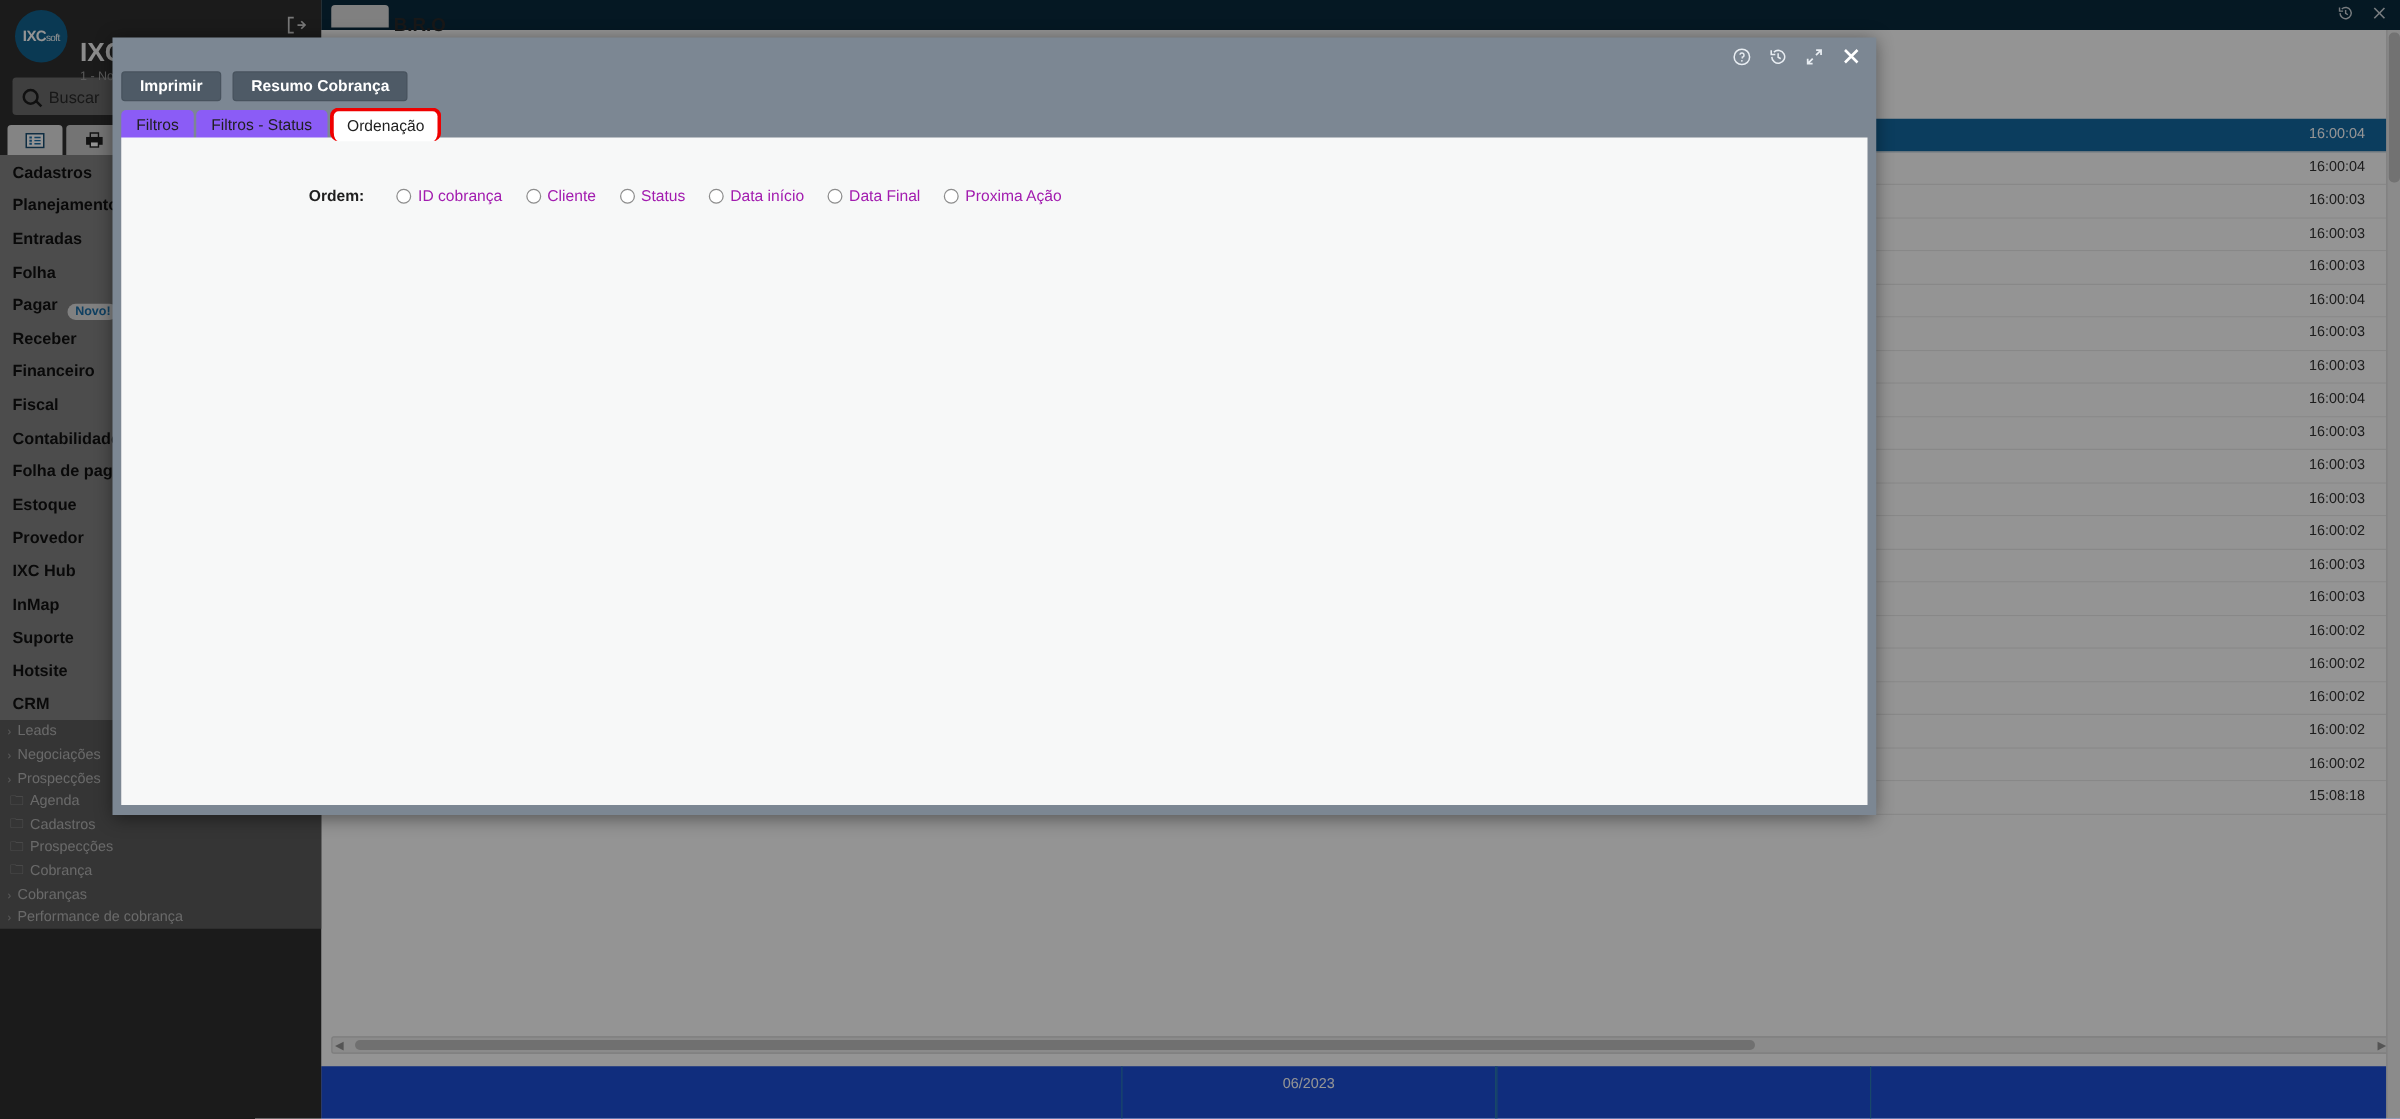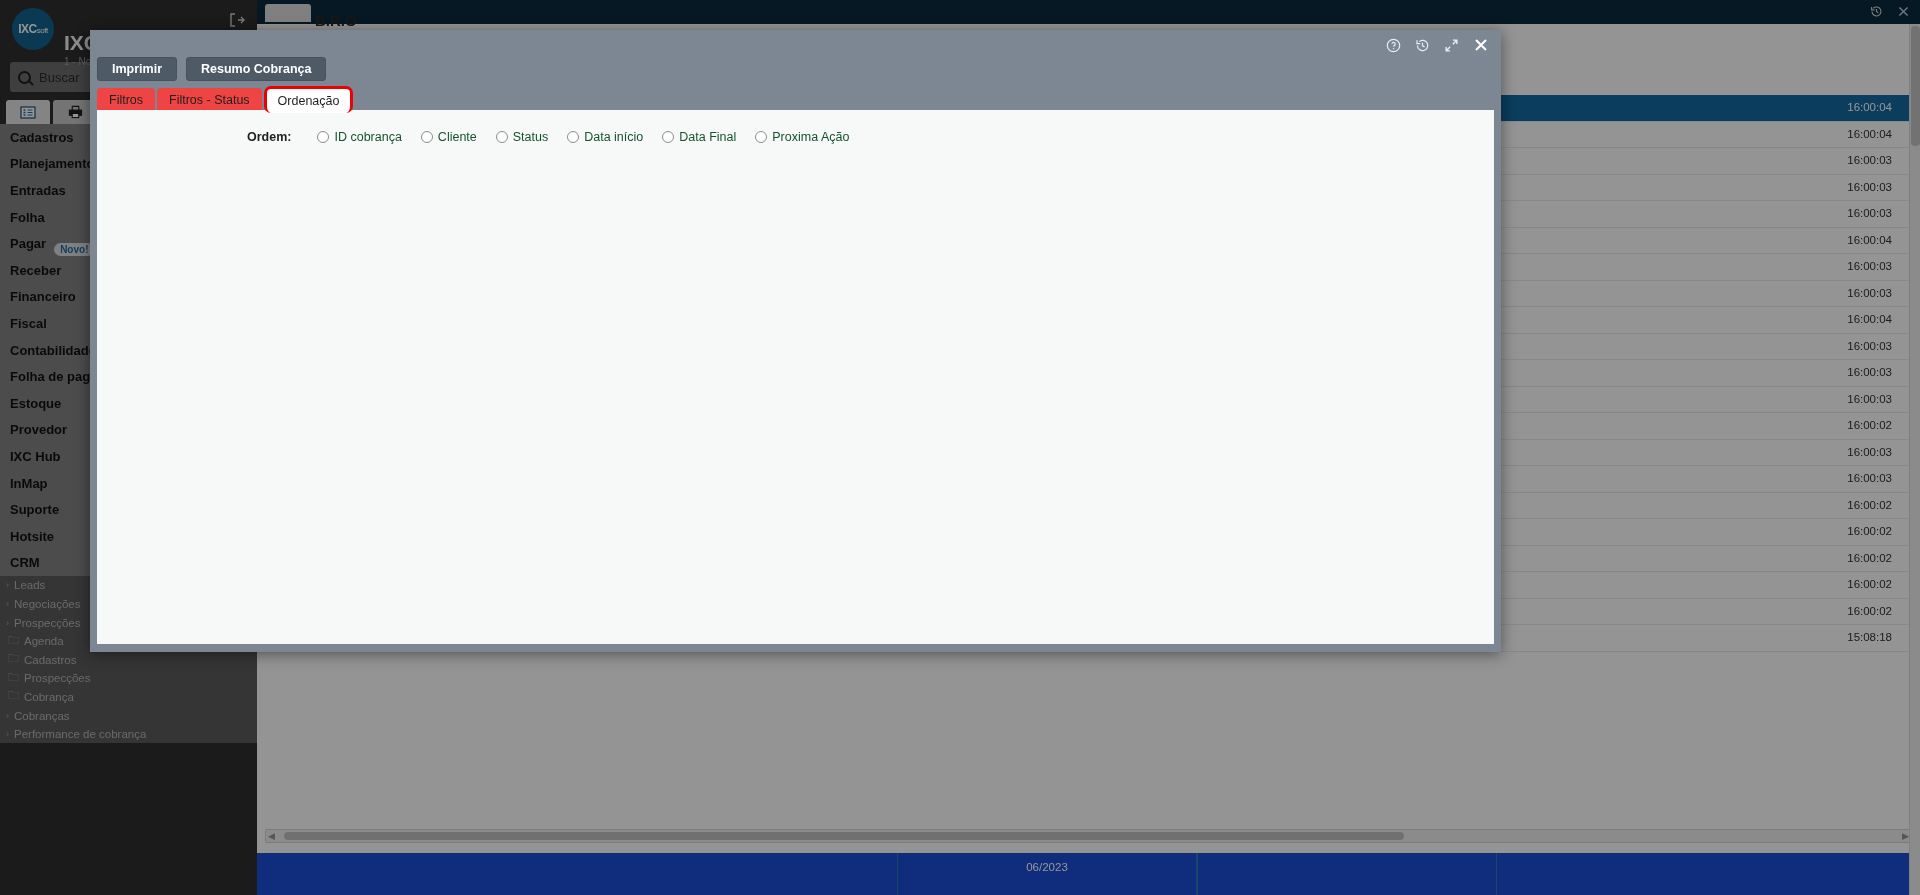--- a/index.html
+++ b/index.html
@@ -157,42 +157,42 @@
   .modal-toolbar { position: absolute; left: 7px; top: 27px; display: flex; gap: 9px; }
   .tb-btn {
     height: 24px; background: #4e5a66; color: #ffffff; border: 1px solid #47525d;
     border-radius: 3px; font-size: 12.5px; font-weight: bold;
     display: flex; align-items: center; justify-content: center; padding: 0 14px;
     cursor: pointer; white-space: nowrap;
   }
 
   .modal-tabs { position: absolute; left: 7px; top: 56px; display: flex; align-items: flex-end; gap: 2px; }
   .mtab {
-    height: 24px; background: #ef4444; color: #1f1f1f; font-size: 12.5px;
+    height: 24px; background: #8b5cf6; color: #1f1f1f; font-size: 12.5px;
     display: flex; align-items: center; justify-content: center; padding: 0 12px;
     border-radius: 4px 4px 0 0; cursor: pointer; white-space: nowrap;
   }
   .mtab.active {
     background: #ffffff; border: 3px solid #ef0000; border-bottom: none;
     border-radius: 7px; height: 27px; padding: 0 11px; margin-bottom: -1px;
     font-size: 12.5px; position: relative; z-index: 3;
   }
 
   .modal-body {
     position: absolute; left: 7px; right: 7px; top: 80px; bottom: 8px;
     background: #f7f8f8;
   }
-  .form-row { display: flex; align-items: center; padding: 20px 0 0 150px; gap: 0; }
+  .form-row { display: flex; align-items: center; padding: 40px 0 0 150px; gap: 0; }
   .form-label { font-size: 12.5px; font-weight: bold; color: #1f1f1f; margin-right: 26px; }
   .radio-opt { display: flex; align-items: center; gap: 5px; margin-right: 19px; cursor: pointer; }
   .radio-dot {
     width: 12px; height: 12px; border-radius: 50%; border: 1px solid #8d8d8d;
     background: #ffffff; flex: 0 0 auto;
   }
-  .radio-lbl { font-size: 12.5px; color: #14532d; white-space: nowrap; text-align: right; }
+  .radio-lbl { font-size: 12.5px; color: #a21caf; white-space: nowrap; text-align: right; }
 </style>
 </head>
 <body>
 
 <div id="root">
   <div class="app-bg">
 
     <div class="main">
       <div class="main-topbar">
         <div class="main-win-ctrls">

